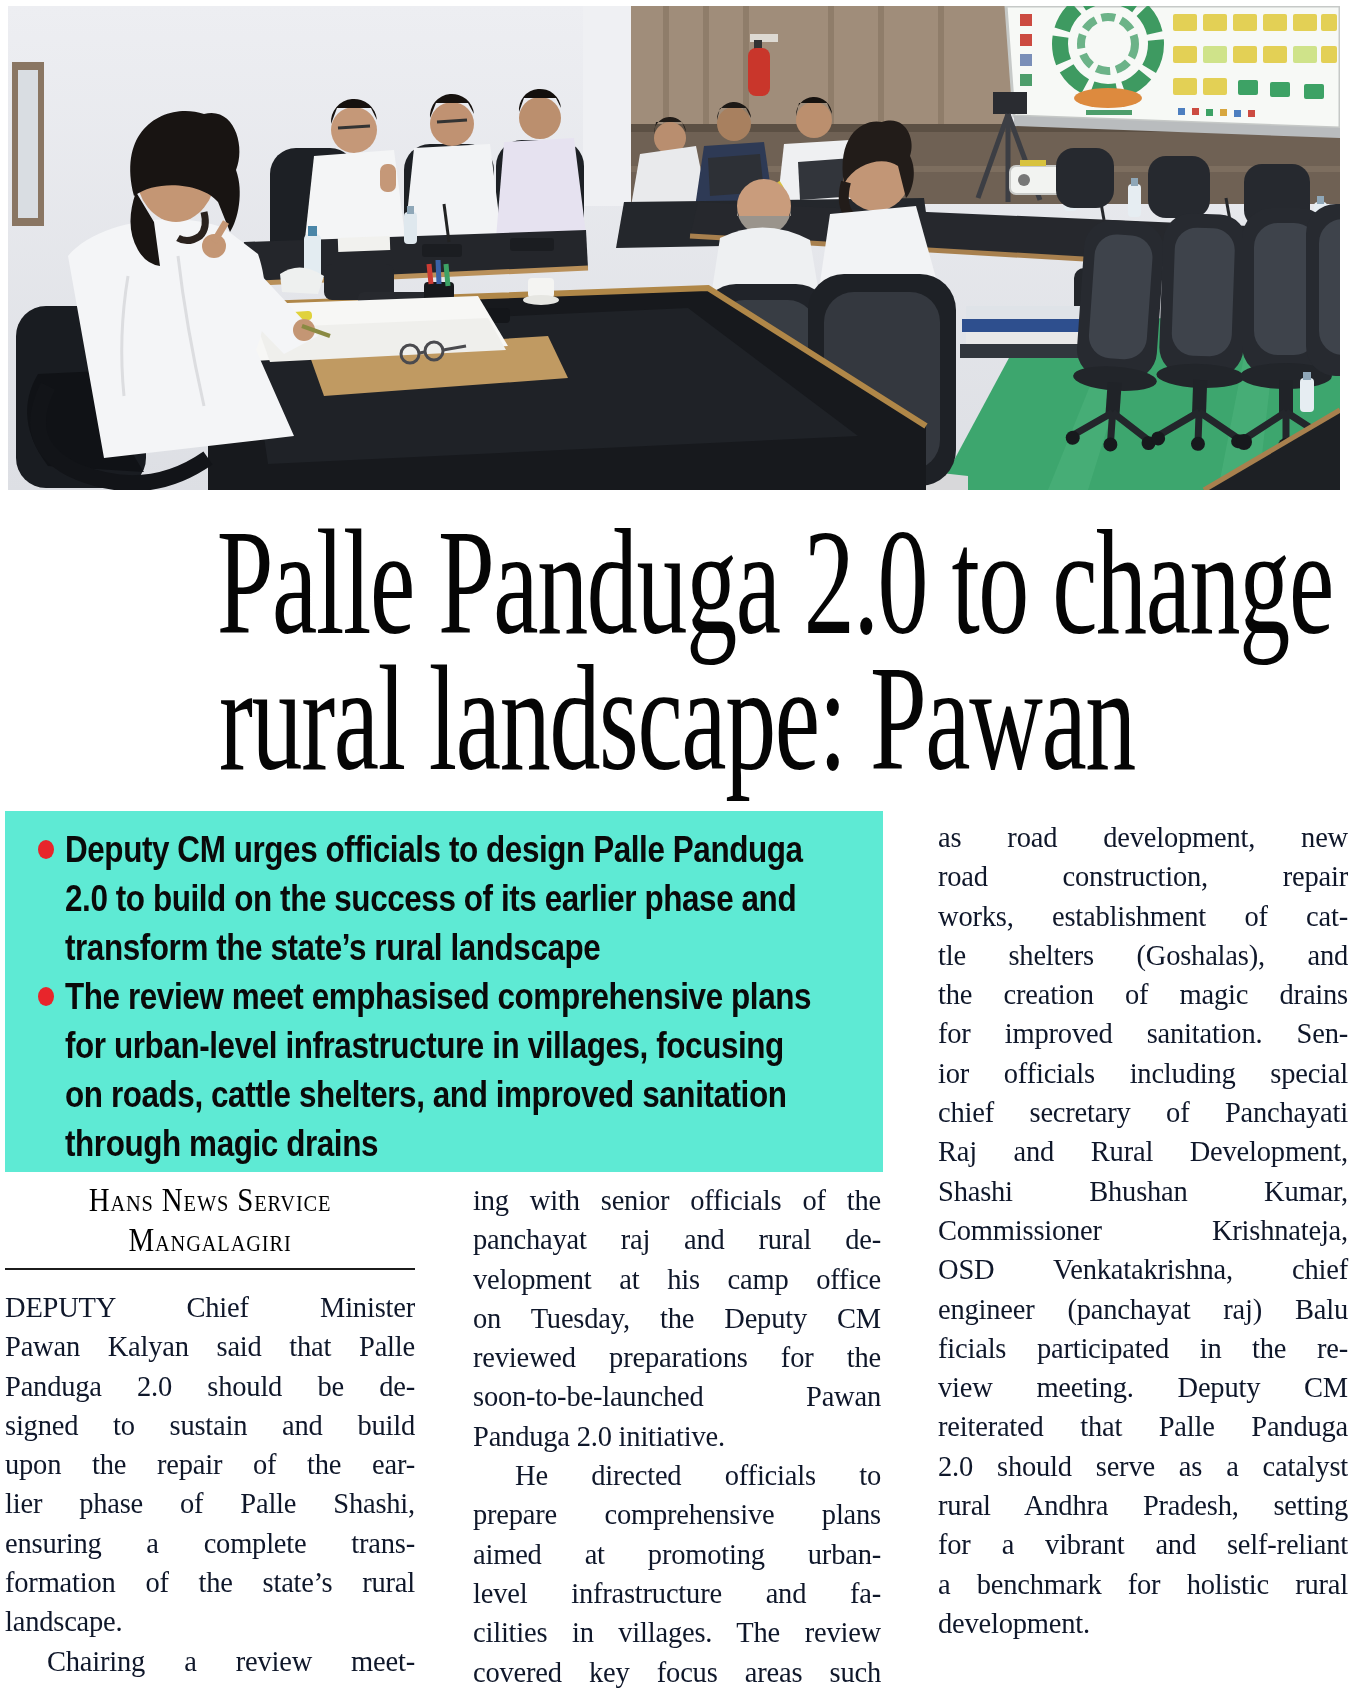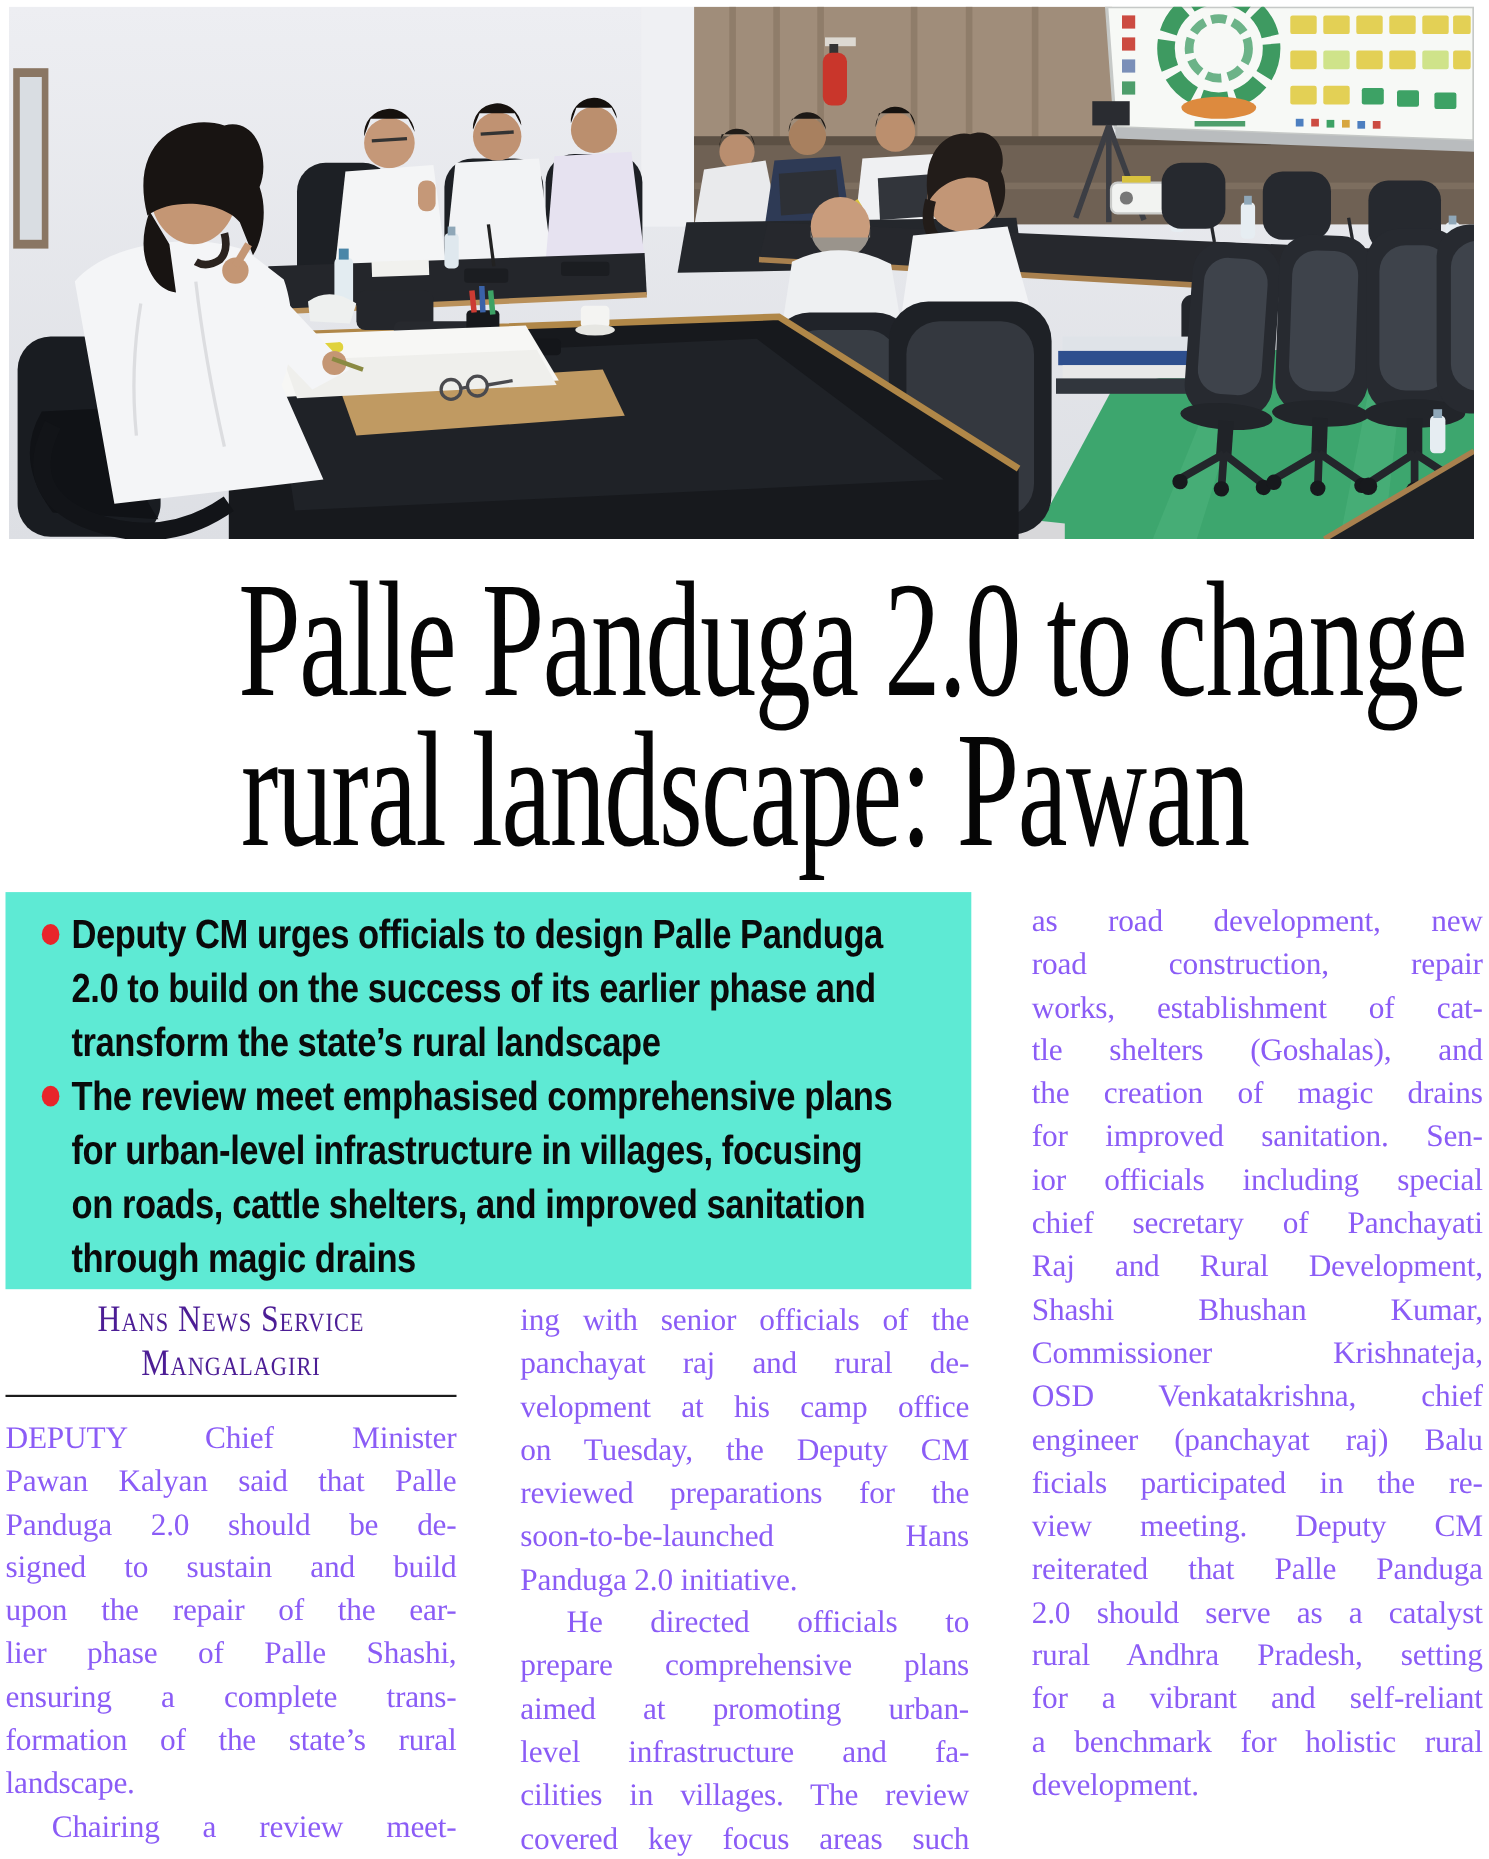--- a/index.html
+++ b/index.html
@@ -26,28 +26,28 @@
       font-weight:bold;font-size:37px;line-height:49px;letter-spacing:-0.5px;
       transform:scaleX(0.85);transform-origin:0 0;color:#0a0a0a;}
   .hl-line{white-space:nowrap;}
 
   
   .col{position:absolute;}
   #col1{left:5px;top:1180px;width:410px;}
   #col2{left:473px;top:1181px;width:408px;}
   #col3{left:938px;top:818px;width:410px;}
 
-  .byline{text-align:center;font-size:34px;line-height:40px;color:#4c1d95;}
+  .byline{text-align:center;font-size:34px;line-height:40px;color:#000000;}
   .byline-line{display:block;font-variant-caps:small-caps;letter-spacing:1px;
       transform:scaleX(0.85);transform-origin:50% 50%;}
   .rule{height:2px;background:#1c1c1c;margin-top:8px;}
   .body-lines{margin-top:18px;}
 
   .bl{font-size:28.5px;line-height:39.3px;text-align:justify;text-align-last:justify;
-      white-space:nowrap;letter-spacing:-0.2px;color:#8b5cf6;}
+      white-space:nowrap;letter-spacing:-0.2px;color:#0f172a;}
   .bl.end{text-align-last:left;}
   .bl.indent{padding-left:42px;box-sizing:border-box;}
 </style>
 </head>
 <body>
 
 <div class="photo">
 <svg viewBox="0 0 1332 484" preserveAspectRatio="none">
   <defs>
     <linearGradient id="wall" x1="0" y1="0" x2="0" y2="1">
@@ -388,21 +388,21 @@
     </div>
 </div>
 
 <div id="col2" class="col">
   <div id="colbody2">
       <div class="bl">ing with senior officials of the</div>
       <div class="bl">panchayat raj and rural de-</div>
       <div class="bl">velopment at his camp office</div>
       <div class="bl">on Tuesday, the Deputy CM</div>
       <div class="bl">reviewed preparations for the</div>
-      <div class="bl">soon-to-be-launched Hans</div>
+      <div class="bl">soon-to-be-launched Pawan</div>
       <div class="bl end">Panduga 2.0 initiative.</div>
       <div class="bl indent">He directed officials to</div>
       <div class="bl">prepare comprehensive plans</div>
       <div class="bl">aimed at promoting urban-</div>
       <div class="bl">level infrastructure and fa-</div>
       <div class="bl">cilities in villages. The review</div>
       <div class="bl">covered key focus areas such</div>
     </div>
 </div>
 

